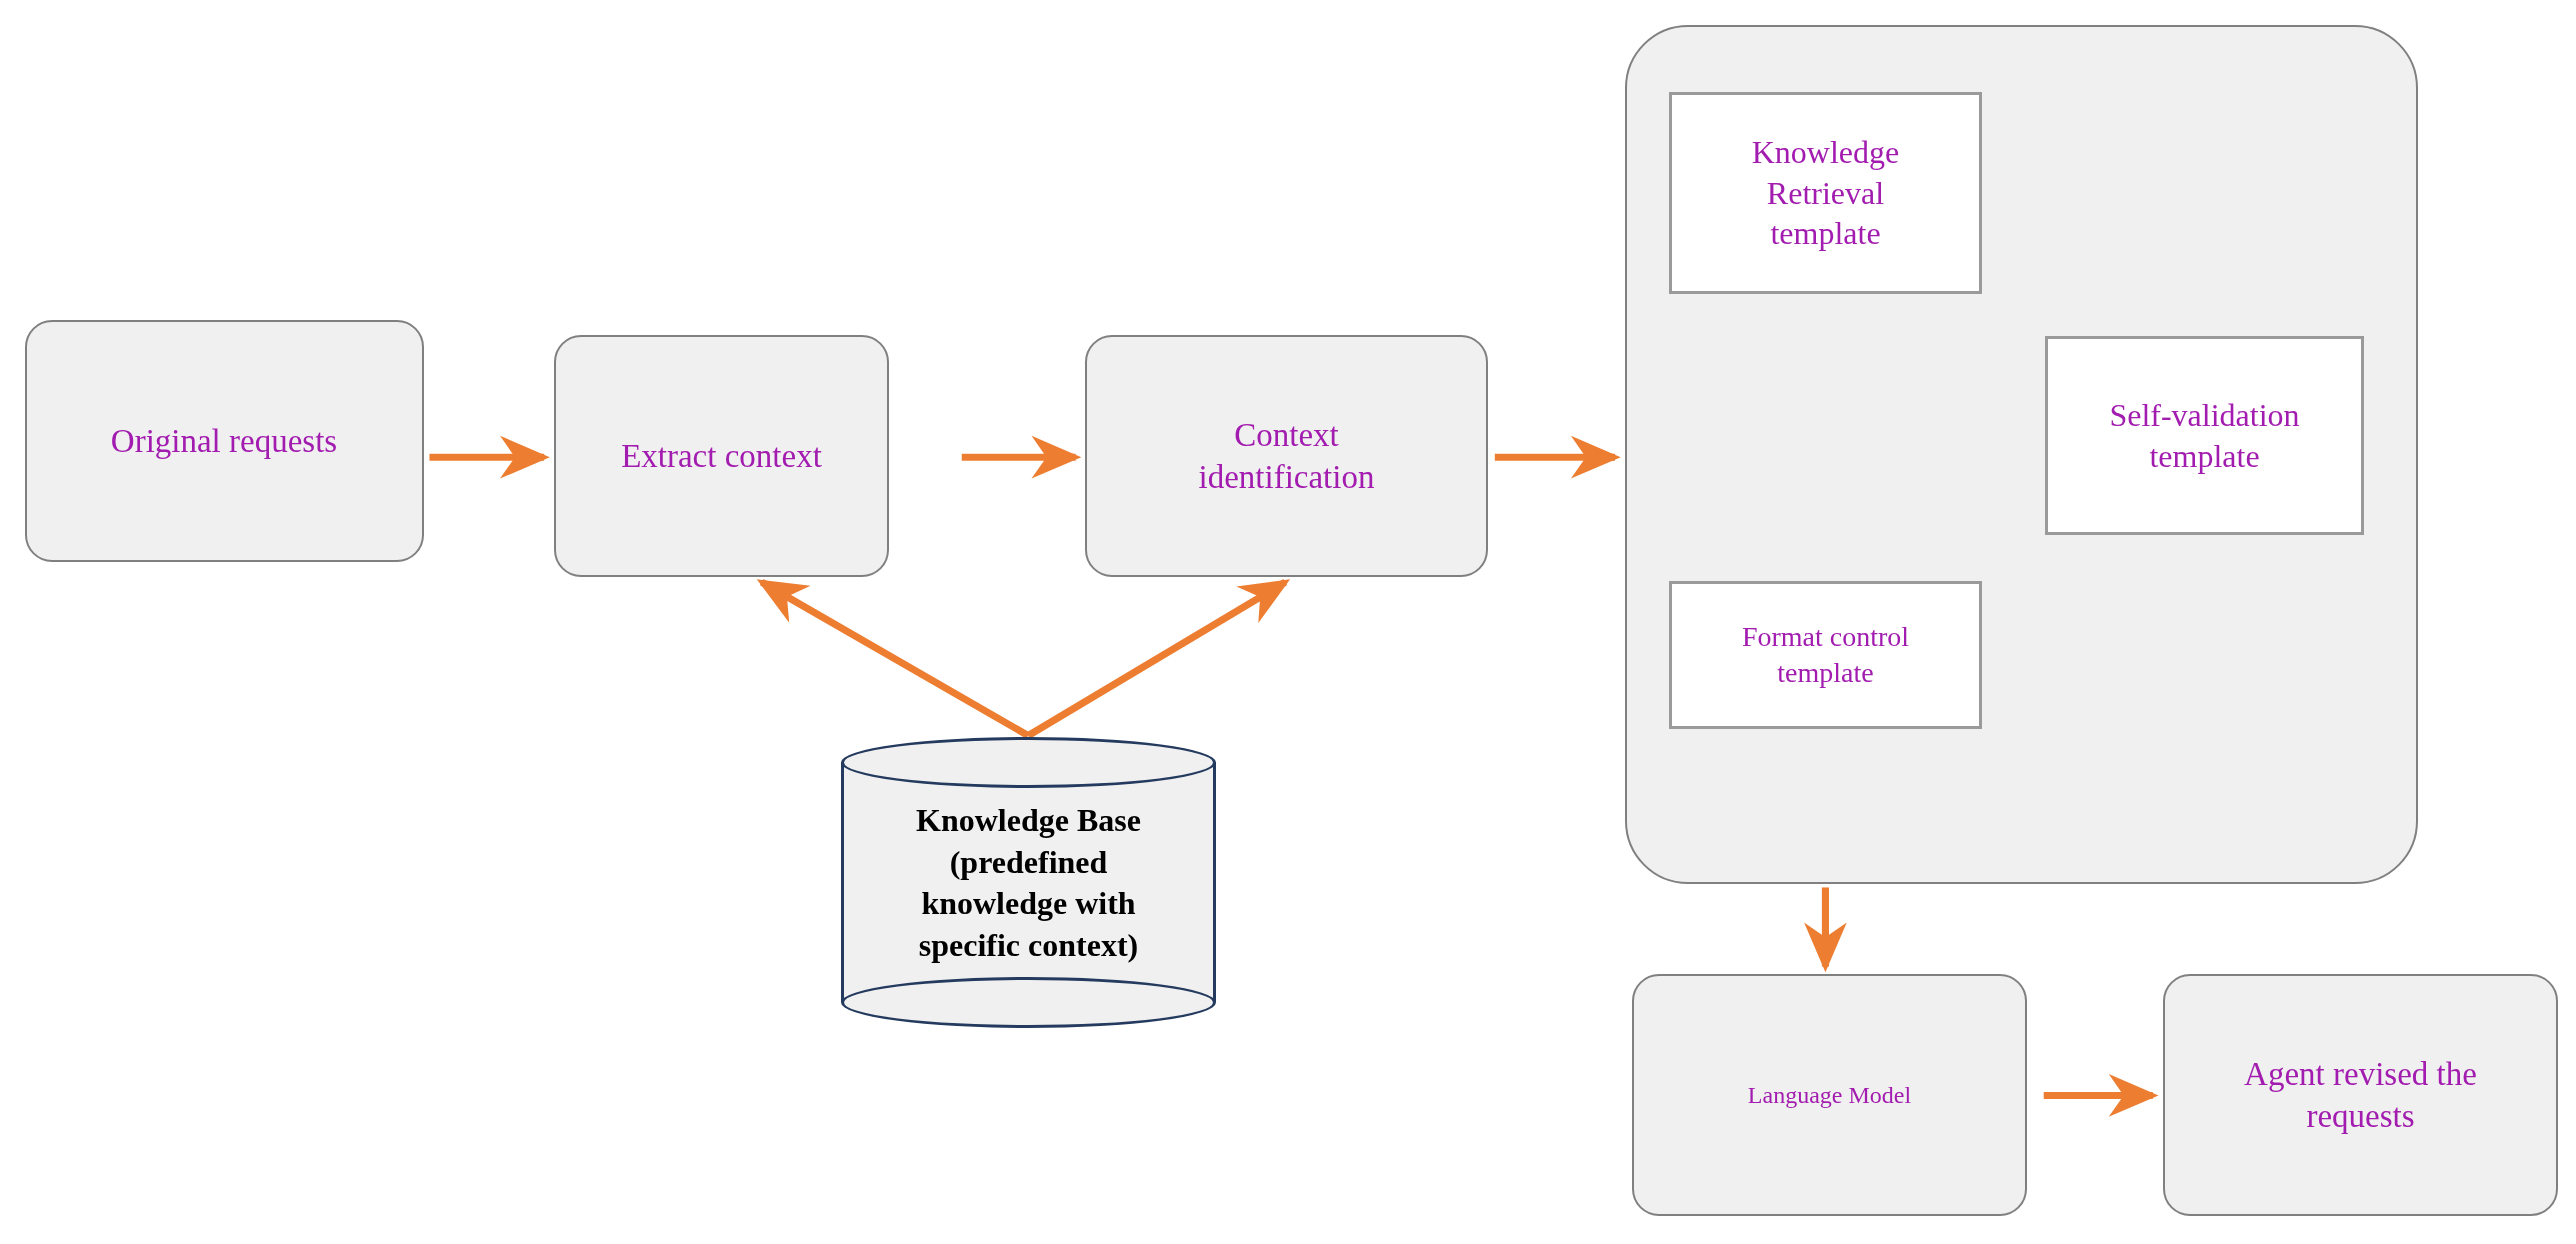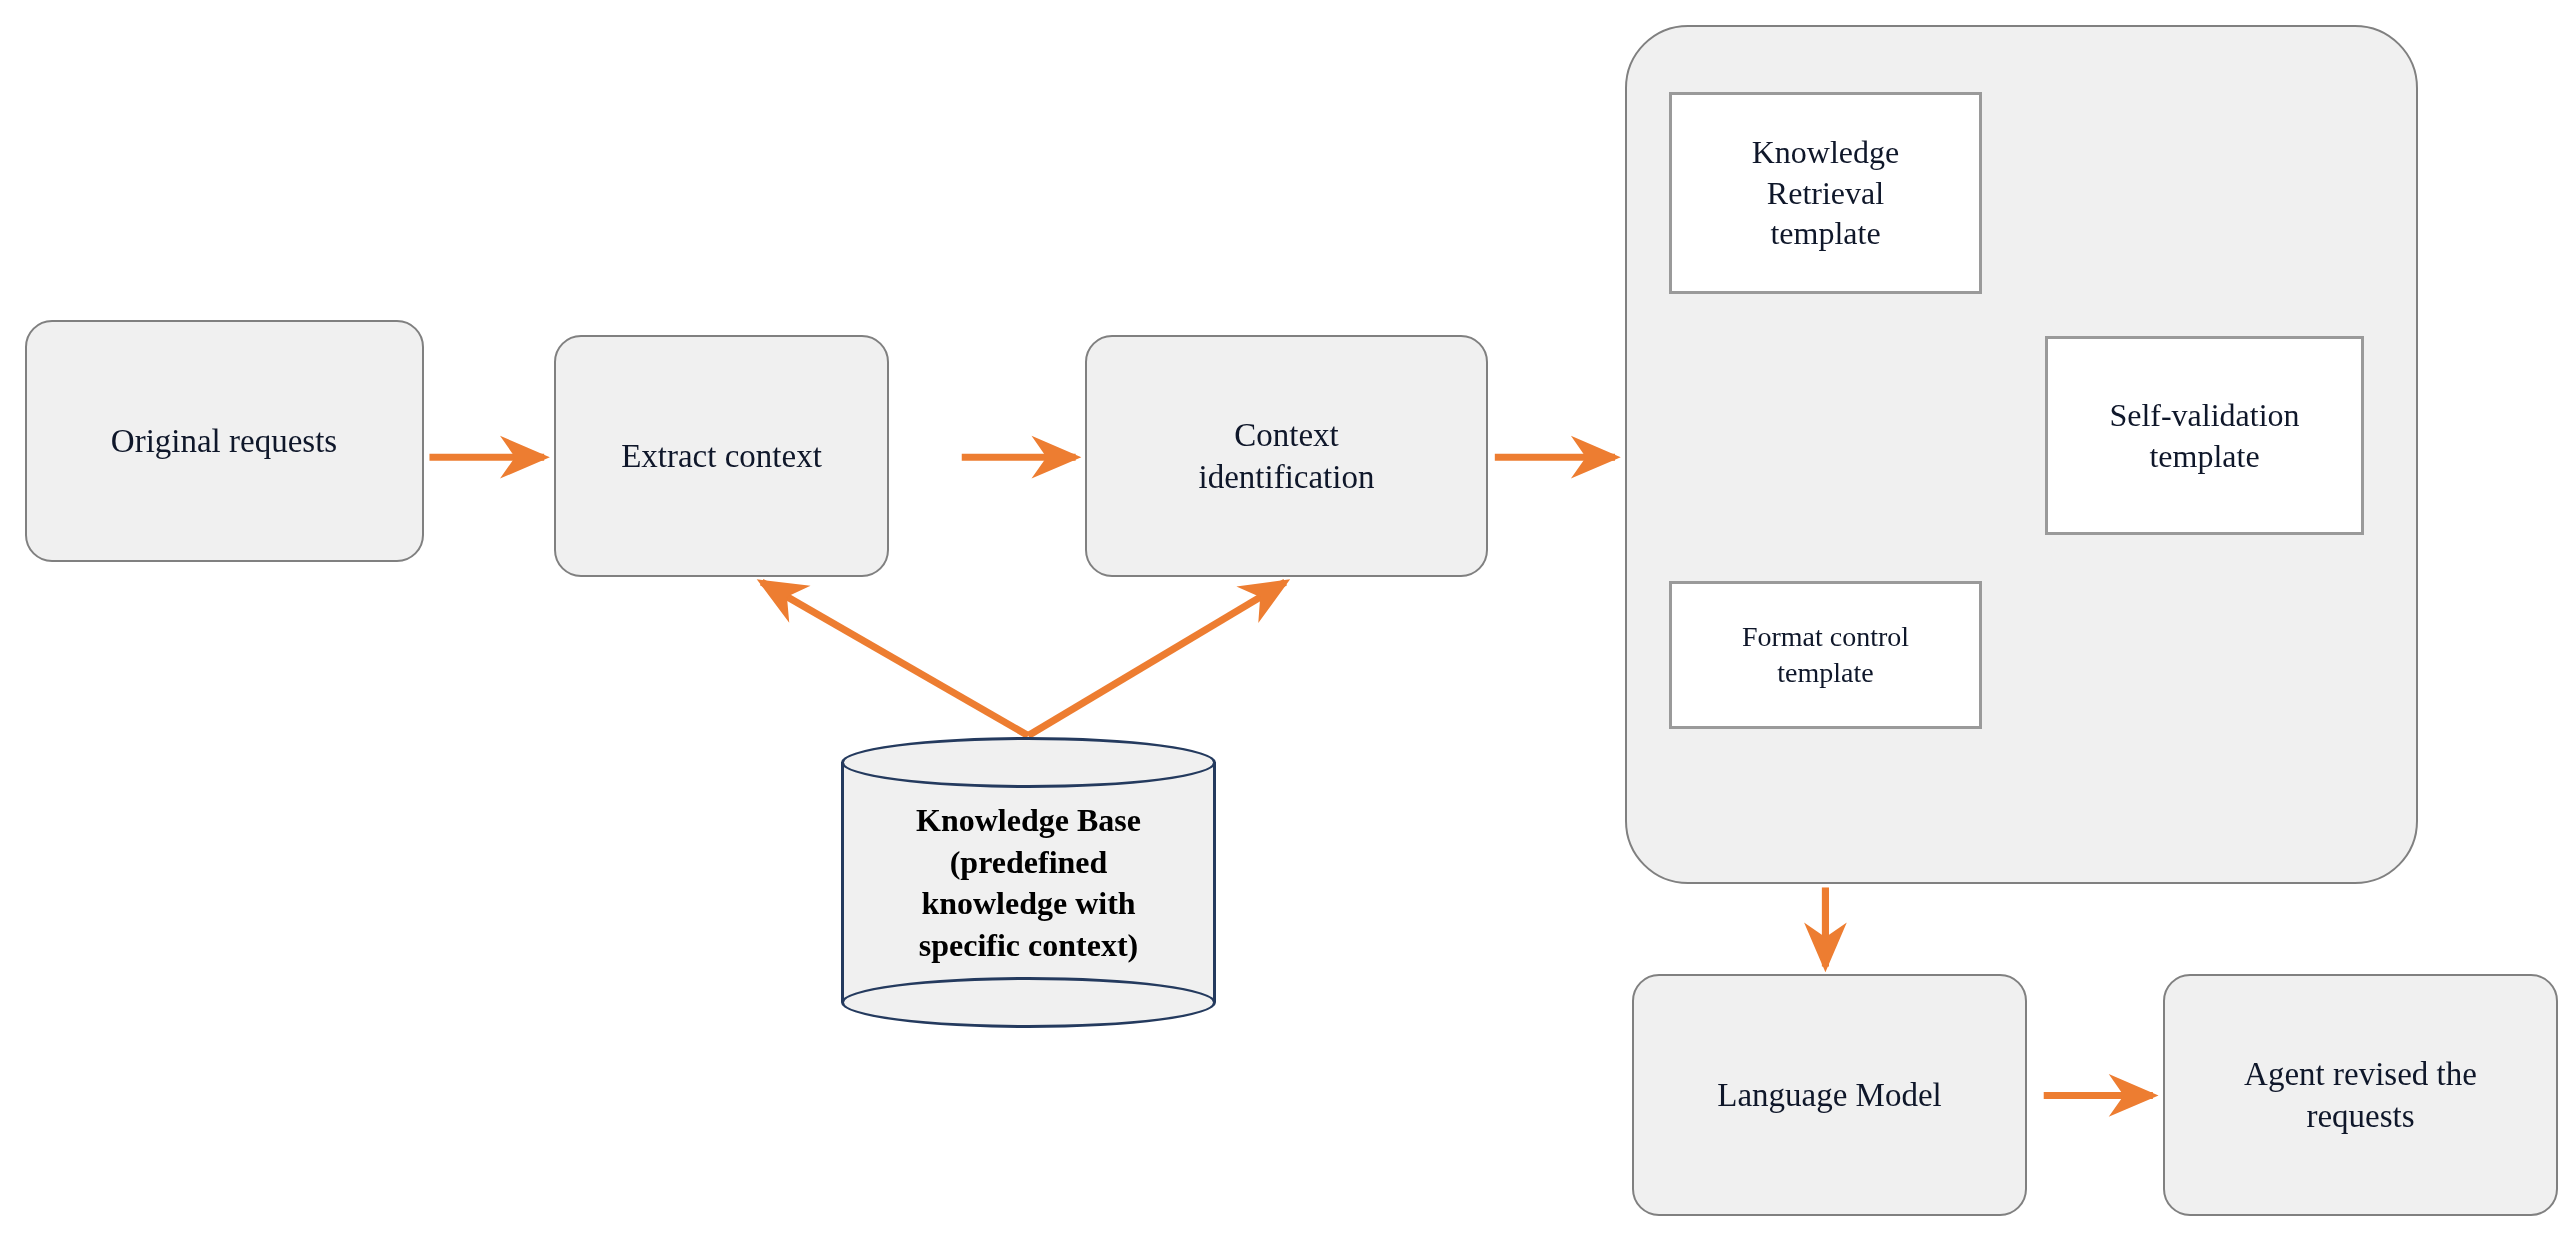--- a/index.html
+++ b/index.html
@@ -15,21 +15,21 @@
     overflow: hidden;
     font-family: "Liberation Serif", "DejaVu Serif", serif;
   }
   .node {
     position: absolute;
     box-sizing: border-box;
     display: flex;
     align-items: center;
     justify-content: center;
     text-align: center;
-    color: #0f172a;
+    color: #a21caf;
     line-height: 1.28;
   }
   .rounded-node {
     background: #f0f0f0;
     border: 2.4px solid #808080;
     border-radius: 27px;
   }
   .sq-node {
     background: #ffffff;
     border: 3.2px solid #9a9a9a;
@@ -152,19 +152,19 @@
   <div class="node sq-node lbl" style="left:1669px; top:92px; width:313px; height:202px; font-size:32px; z-index:4;">Knowledge
 Retrieval
 template</div>
 
   <div class="node sq-node lbl" style="left:2045px; top:336px; width:319px; height:199px; font-size:32px; z-index:4;">Self-validation
 template</div>
 
   <div class="node sq-node lbl" style="left:1669px; top:581px; width:313px; height:148px; font-size:28px; z-index:4;">Format control
 template</div>
 
-  <div class="node rounded-node lbl" style="left:1632px; top:974px; width:395px; height:242px; font-size:33px; z-index:3;">Language Model</div>
+  <div class="node rounded-node lbl" style="left:1632px; top:974px; width:395px; height:242px; font-size:24px; z-index:3;">Language Model</div>
 
   <div class="node rounded-node lbl" style="left:2163px; top:974px; width:395px; height:242px; font-size:33px; z-index:3;">Agent revised the
 requests</div>
 
 </div>
 
 
 </body></html>

